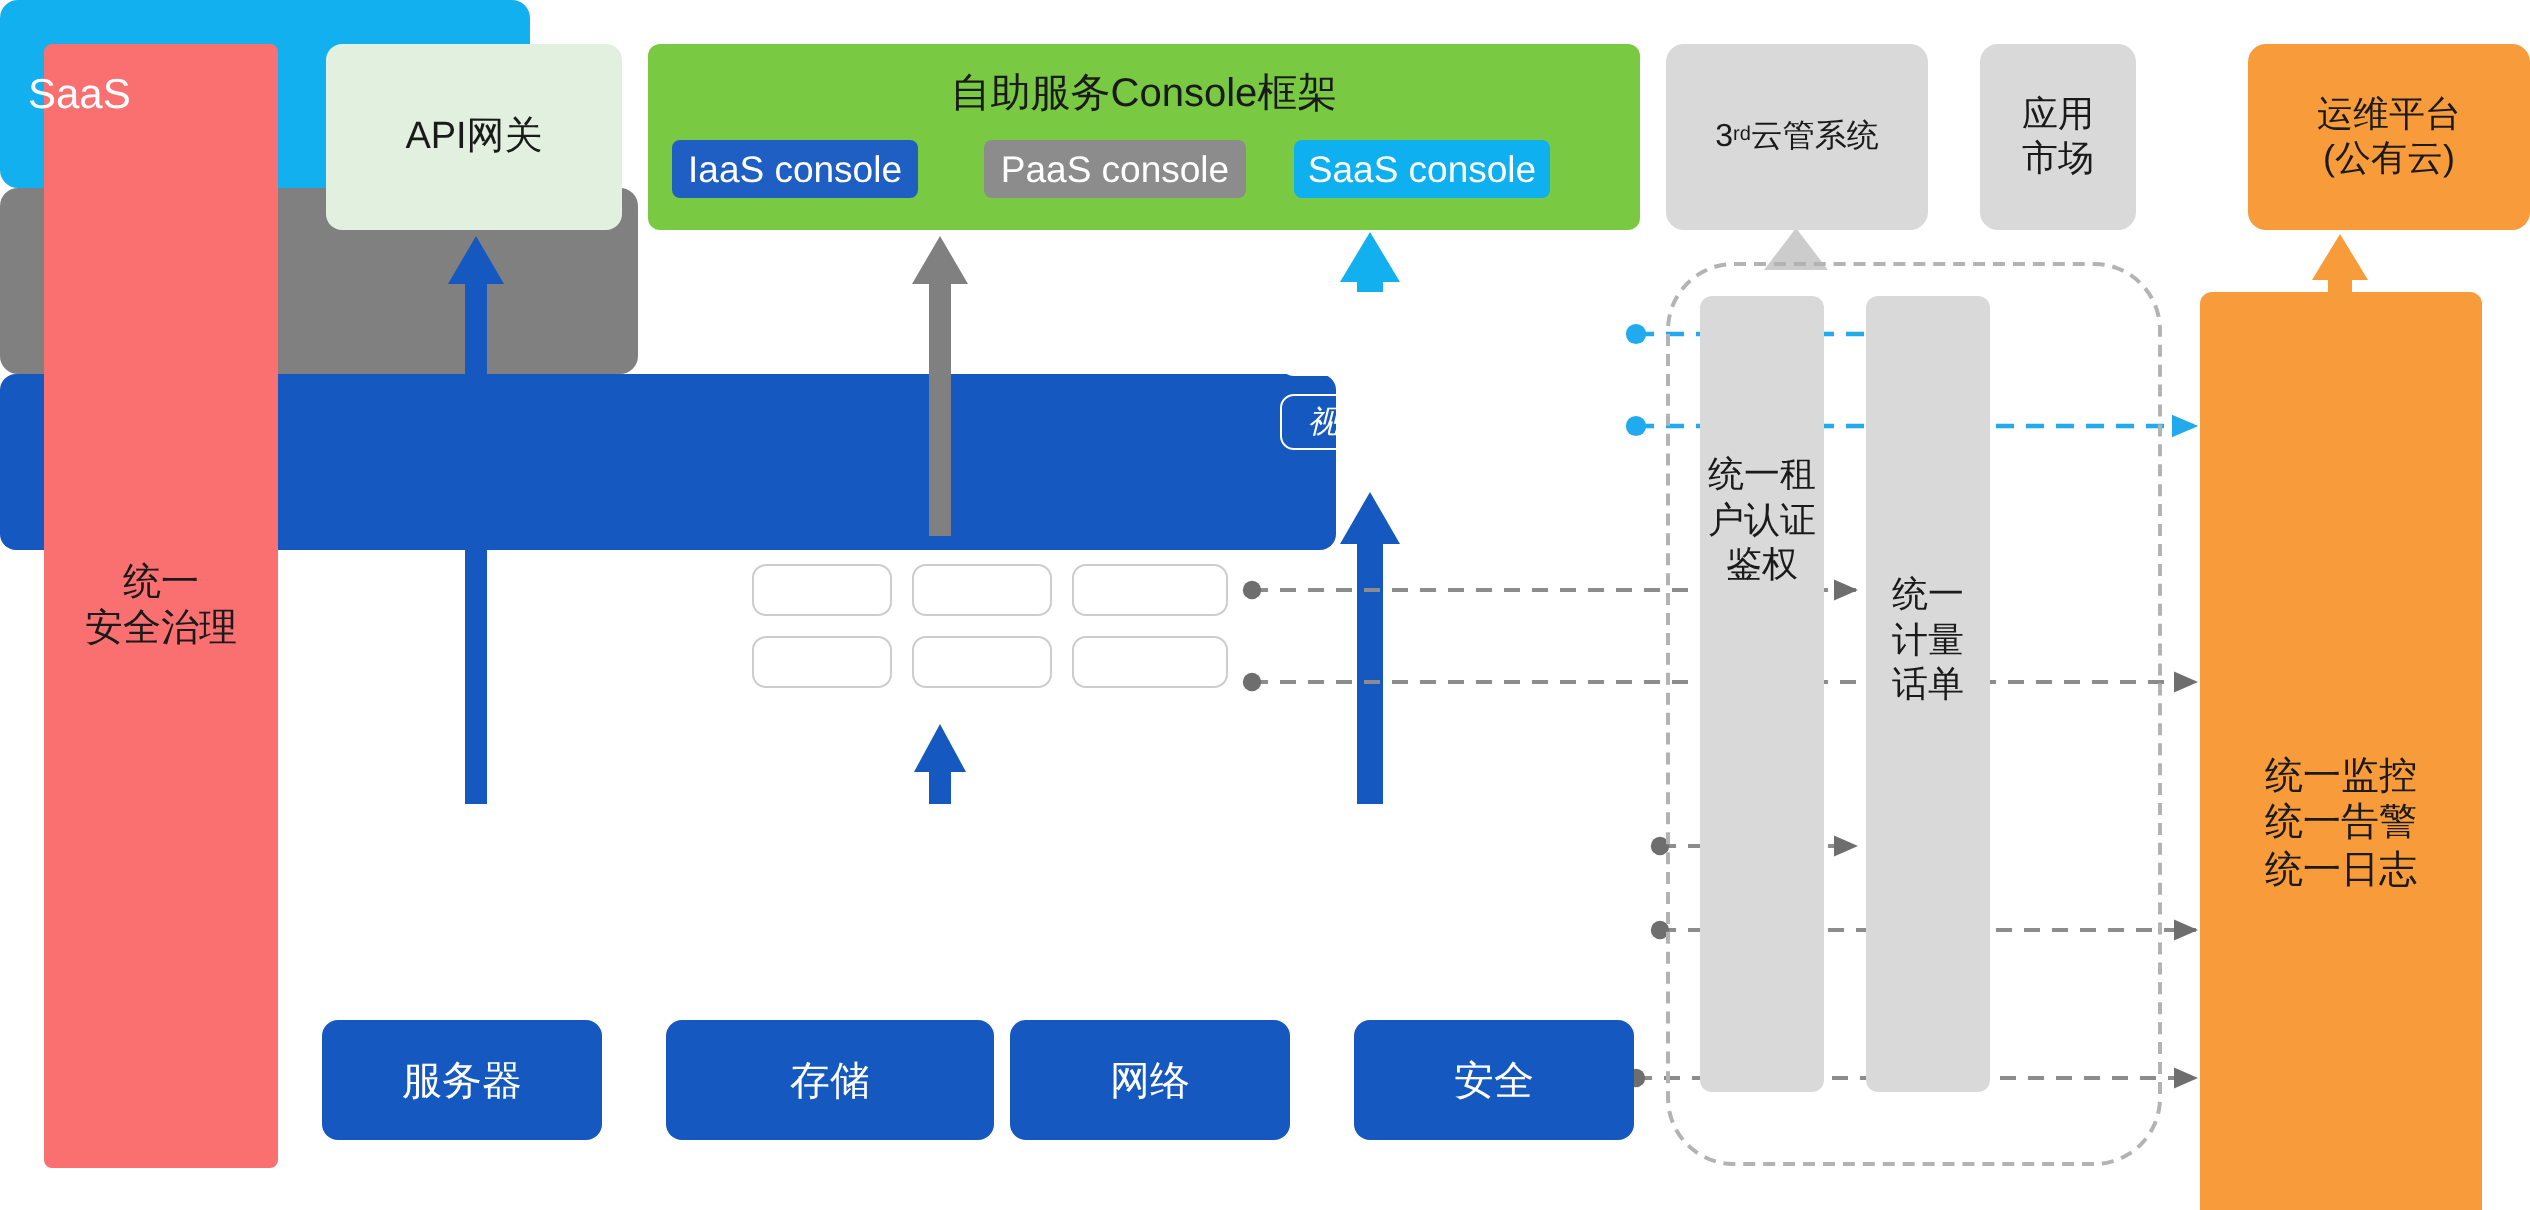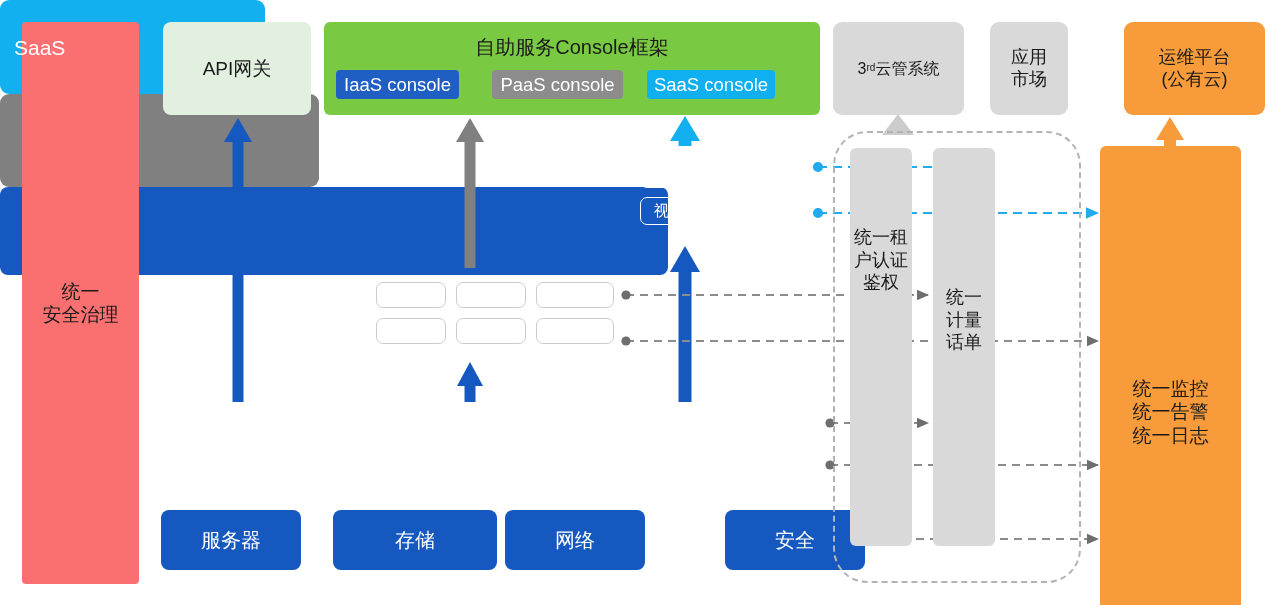--- a/index.html
+++ b/index.html
@@ -108,21 +108,21 @@
   #saas-label {
     position: absolute; left: 14px; top: 36px;
     font-size: 21px; color: #ffffff;
   }
   .pill {
     position: absolute;
     box-sizing: border-box;
     border: 1.6px solid #ffffff;
     border-radius: 7px;
     display: flex; align-items: center; justify-content: center;
-    color: #ffffff; font-size: 15.5px;
+    color: #ffffff; font-size: 15.5px; font-style: italic;
   }
   #pill-blockchain { left: 640px; top: 160px; width: 74px; height: 28px; }
   #pill-iot        { left: 722px; top: 160px; width: 74px; height: 28px; }
   #pill-videocloud { left: 640px; top: 197px; width: 74px; height: 28px; }
   #pill-desktopcloud { left: 722px; top: 197px; width: 74px; height: 28px; }
 
   
   #paas-block {
     left: 306px; top: 268px; width: 319px; height: 93px;
     background: #808080; border-radius: 9px;
@@ -173,21 +173,21 @@
   
   .hw-box {
     position: absolute; top: 510px; height: 60px;
     background: #1558c0; border-radius: 8px;
     display: flex; align-items: center; justify-content: center;
     color: #ffffff; font-size: 20px;
   }
   #hw-server  { left: 161px; width: 140px; }
   #hw-storage { left: 333px; width: 164px; }
   #hw-network { left: 505px; width: 140px; }
-  #hw-security{ left: 677px; width: 140px; margin-left: 48px; }
+  #hw-security{ left: 677px; width: 140px; }
 
   
   #shared-capsule {
     position: absolute;
     left: 833px; top: 131px; width: 248px; height: 452px;
     border: 2.2px dashed #b3b3b3;
     border-radius: 34px;
     box-sizing: border-box;
   }
   .gray-col {

